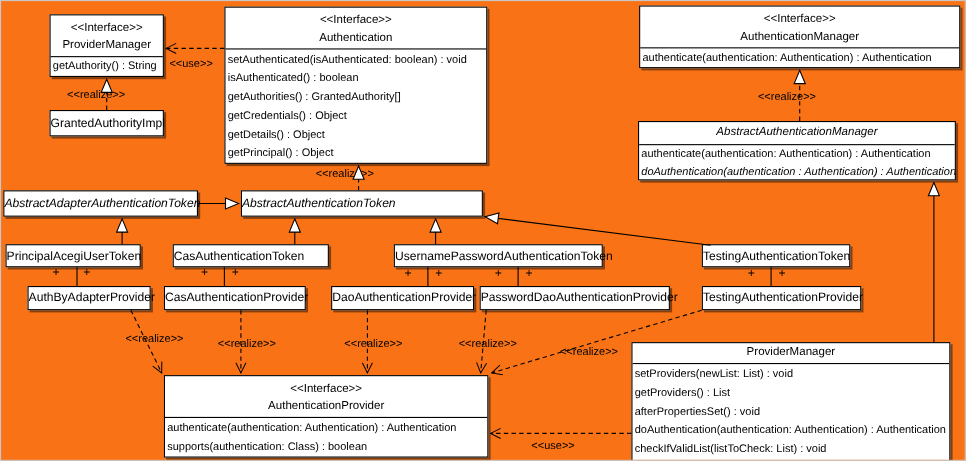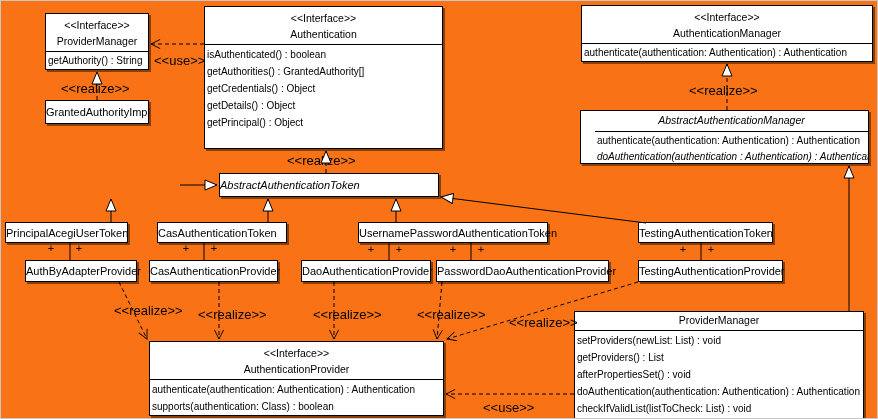--- a/index.html
+++ b/index.html
@@ -8,21 +8,21 @@
   .cls{position:absolute;background:#fff;border:1px solid #000;box-sizing:border-box;
        box-shadow:2px 2px 0 rgba(0,0,0,0.45);}
   .cls .hd{border-bottom:1px solid #000;text-align:center;}
   .cls .st{font-size:10.5px;line-height:16px;padding-top:3px;white-space:nowrap;}
   .cls .nm{font-size:10.5px;line-height:16px;padding-bottom:2px;white-space:nowrap;}
   .cls .bd{padding:1px 2px 0 2px;}
   .cls .m{font-size:10px;white-space:nowrap;text-align:left;}
   .simple{display:flex;align-items:center;justify-content:flex-start;font-size:11px;white-space:nowrap;}
   .it{font-style:italic;}
   .clip{overflow:hidden;}
-  .lbl{position:absolute;font-size:13px;white-space:nowrap;color:#000;}
+  .lbl{position:absolute;font-size:10px;white-space:nowrap;color:#000;}
   .plus{position:absolute;font-size:11px;width:10px;text-align:center;}
   #wires{position:absolute;left:0;top:0;width:878px;height:419px;pointer-events:none;}
 </style>
 </head>
 <body>
 
 <div id="canvas">
 
   <div class="cls" style="left:44px;top:12px;width:104px;height:57px;">
     <div class="hd">
@@ -37,57 +37,61 @@
   <div class="cls simple" style="left:44px;top:99px;width:104px;height:24px;">
     <span>GrantedAuthorityImpl</span>
   </div>
 
   <div class="cls" style="left:203px;top:5px;width:239px;height:143px;">
     <div class="hd">
       <div class="st">&lt;&lt;Interface&gt;&gt;</div>
       <div class="nm">Authentication</div>
     </div>
     <div class="bd">
+      <div class="m" style="line-height:17px;">setAuthenticated(isAuthenticated: boolean) : void</div>
       <div class="m" style="line-height:17px;">isAuthenticated() : boolean</div>
       <div class="m" style="line-height:17px;">getAuthorities() : GrantedAuthority[]</div>
       <div class="m" style="line-height:17px;">getCredentials() : Object</div>
       <div class="m" style="line-height:17px;">getDetails() : Object</div>
       <div class="m" style="line-height:17px;">getPrincipal() : Object</div>
     </div>
   </div>
 
   <div class="cls" style="left:580px;top:4px;width:292px;height:57px;">
     <div class="hd">
       <div class="st">&lt;&lt;Interface&gt;&gt;</div>
       <div class="nm">AuthenticationManager</div>
     </div>
     <div class="bd">
       <div class="m" style="line-height:16px;">authenticate(authentication: Authentication) : Authentication</div>
     </div>
   </div>
 
-  <div class="cls clip" style="left:579px;top:109px;width:289px;height:54px;padding-left:14px;">
+  <div class="cls clip" style="left:579px;top:109px;width:289px;height:54px;">
     <div class="hd" style="height:20px;">
       <div class="nm it" style="line-height:19px;padding:0;">AbstractAuthenticationManager</div>
     </div>
     <div class="bd">
       <div class="m" style="line-height:16px;">authenticate(authentication: Authentication) : Authentication</div>
       <div class="m it" style="line-height:16px;">doAuthentication(authentication : Authentication) : Authentication</div>
     </div>
   </div>
 
+  <div class="cls simple it" style="left:2px;top:172px;width:177px;height:24px;">
+    <span>AbstractAdapterAuthenticationToken</span>
+  </div>
 
   <div class="cls simple it" style="left:218px;top:172px;width:220px;height:24px;">
     <span>AbstractAuthenticationToken</span>
   </div>
 
   <div class="cls simple" style="left:4px;top:221px;width:123px;height:21px;">
     <span>PrincipalAcegiUserToken</span>
   </div>
-  <div class="cls simple" style="left:156px;top:221px;width:130px;height:21px;">
+  <div class="cls simple" style="left:156px;top:221px;width:142px;height:21px;">
     <span>CasAuthenticationToken</span>
   </div>
   <div class="cls simple" style="left:357px;top:221px;width:190px;height:21px;">
     <span>UsernamePasswordAuthenticationToken</span>
   </div>
   <div class="cls simple" style="left:637px;top:221px;width:135px;height:21px;">
     <span>TestingAuthenticationToken</span>
   </div>
 
   <div class="cls simple" style="left:24px;top:259px;width:112px;height:22px;">

